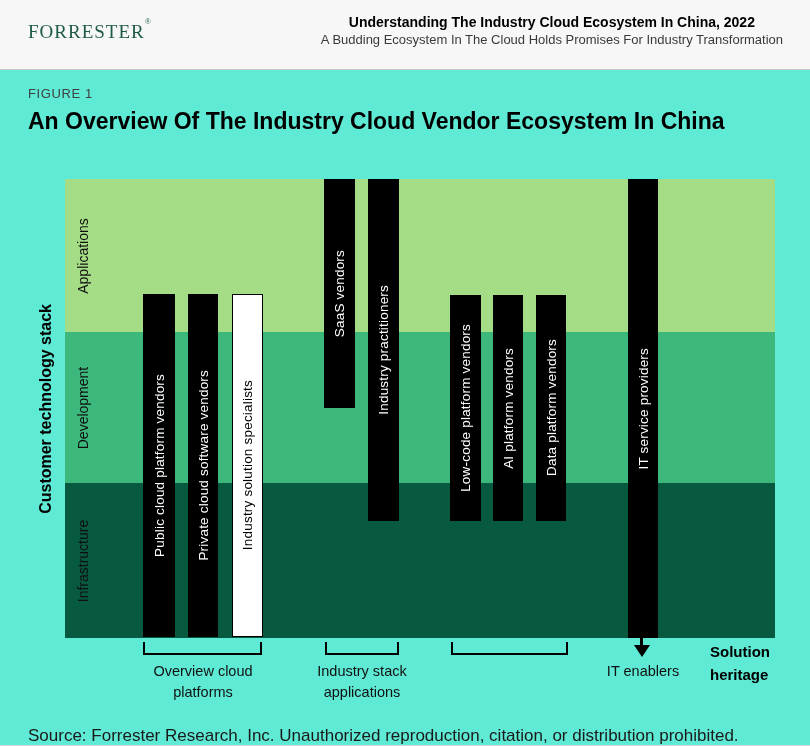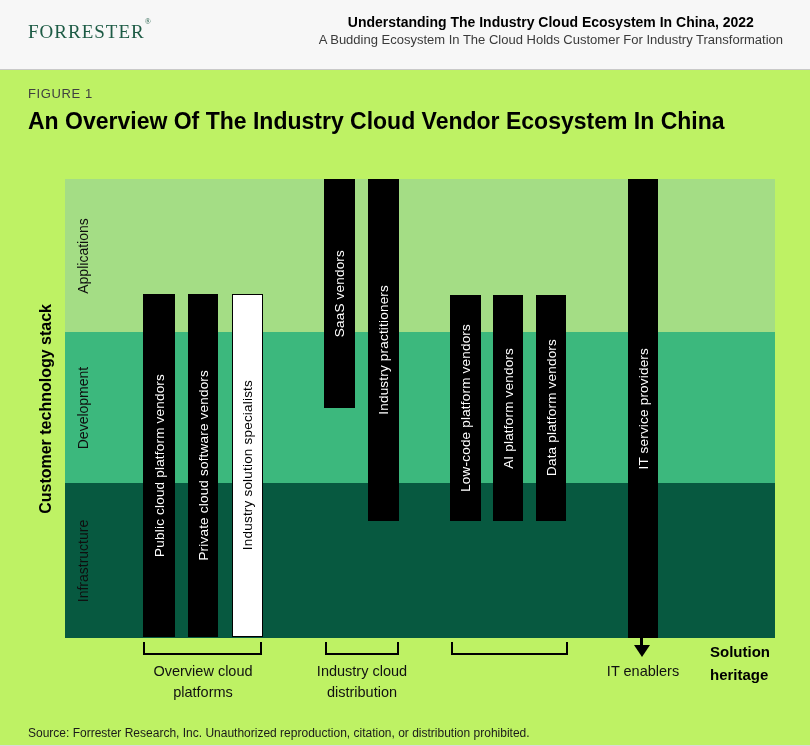--- a/index.html
+++ b/index.html
@@ -1,17 +1,17 @@
 <!DOCTYPE html>
 <html><head>
 <meta charset="utf-8">
 <style>
   html,body{margin:0;padding:0;}
   .page{
-    position:relative;width:810px;height:746px;background:#bef264;
+    position:relative;width:810px;height:746px;background:#5eead4;
     font-family:"Liberation Sans", sans-serif;color:#111;overflow:hidden;
     border-bottom:1px solid #d9d9d9;box-sizing:border-box;
   }
   
   .header{position:absolute;left:0;top:0;width:810px;height:70px;background:#f7f7f7;border-bottom:1px solid #c9c9c9;box-sizing:border-box;}
   .logo{position:absolute;left:28px;top:16px;font-family:"Liberation Serif", serif;font-variant:small-caps;text-transform:lowercase;font-size:27px;letter-spacing:1px;color:#1d5b45;line-height:1;}
   .logo-reg{font-size:8px;vertical-align:14px;letter-spacing:0;}
   .header-text{position:absolute;right:27px;top:13px;text-align:center;}
   .header-title{font-size:14px;font-weight:bold;color:#000;line-height:1.3;}
   .header-subtitle{font-size:13px;color:#3a3a3a;line-height:1.4;}
@@ -33,32 +33,32 @@
   .bar span{writing-mode:vertical-rl;transform:rotate(180deg);color:#fff;font-size:13.5px;white-space:nowrap;letter-spacing:0.2px;}
   .bar.highlight{background:#fff;border:1px solid #000;}
   .bar.highlight span{color:#000;}
   
   .arrow-stem{position:absolute;left:640px;top:638px;width:3px;height:8px;background:#000;}
   .arrow-head{position:absolute;left:634px;top:645px;width:0;height:0;border-left:8px solid transparent;border-right:8px solid transparent;border-top:12px solid #000;}
   
   .bracket{position:absolute;top:642px;height:13px;border-left:2px solid #000;border-right:2px solid #000;border-bottom:2px solid #000;box-sizing:border-box;}
   .gcap{position:absolute;top:661px;text-align:center;font-size:14.5px;color:#111;line-height:1.42;}
   .heritage{position:absolute;left:701px;top:641px;width:80px;font-weight:bold;font-size:15px;line-height:1.5;color:#000;margin-left:9px;}
-  .source{position:absolute;left:28px;top:726px;font-size:12px;color:#1a1a1a;}
+  .source{position:absolute;left:28px;top:726px;font-size:17px;color:#1a1a1a;}
 </style>
 </head>
 <body>
 
 <div class="page">
 
   <div class="header">
     <div class="logo"><span>Forrester</span><span class="logo-reg">®</span></div>
     <div class="header-text">
       <div class="header-title">Understanding The Industry Cloud Ecosystem In China, 2022</div>
-      <div class="header-subtitle">A Budding Ecosystem In The Cloud Holds Customer For Industry Transformation</div>
+      <div class="header-subtitle">A Budding Ecosystem In The Cloud Holds Promises For Industry Transformation</div>
     </div>
   </div>
 
   <div class="figure-label">FIGURE 1</div>
   <div class="figure-title">An Overview Of The Industry Cloud Vendor Ecosystem In China</div>
 
   <div class="y-axis">
       <span>Customer technology stack</span>
     </div>
 
@@ -103,19 +103,19 @@
   </div>
 
   <div class="arrow-stem"></div>
   <div class="arrow-head"></div>
 
   <div class="bracket" style="left:143px;width:119px;"></div>
   <div class="bracket" style="left:325px;width:74px;"></div>
   <div class="bracket" style="left:451px;width:117px;"></div>
 
   <div class="gcap" style="left:133px;width:140px;">Overview cloud platforms</div>
-  <div class="gcap" style="left:282px;width:160px;">Industry cloud distribution</div>
+  <div class="gcap" style="left:282px;width:160px;">Industry stack applications</div>
   <div class="gcap" style="left:583px;width:120px;">IT enablers</div>
 
   <div class="heritage">Solution heritage</div>
 
   <div class="source">Source: Forrester Research, Inc. Unauthorized reproduction, citation, or distribution prohibited.</div>
 </div>
 
 </body></html>

